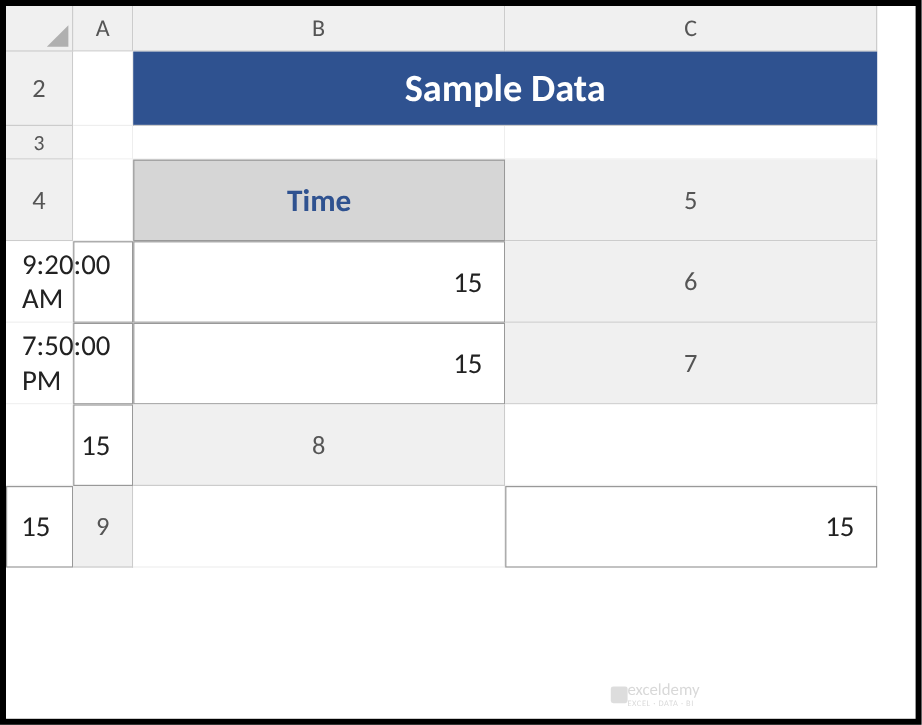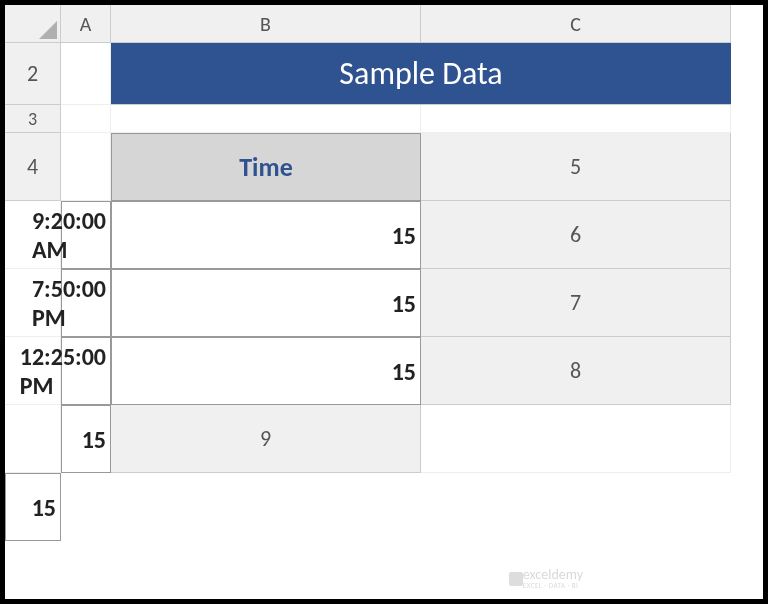--- a/index.html
+++ b/index.html
@@ -67,43 +67,42 @@
       background: #fff;
     }
     .title-banner {
       grid-column: 3 / 5;
       background: #2f5290;
       display: flex;
       align-items: center;
       justify-content: center;
       color: #fff;
       font-size: 32px;
-      font-weight: normal;
+      font-weight: bold;
       border-bottom: 1px solid #ccc;
     }
     .table-header {
       background: #d6d6d6;
       border: 1px solid #999;
       display: flex;
       align-items: center;
       justify-content: center;
       color: #2f5290;
       font-size: 26px;
       font-weight: bold;
     }
     .data-cell {
       border: 1px solid #999;
       display: flex;
       align-items: center;
       justify-content: flex-end;
-      padding-right: 4px;
+      padding-right: 18px;
       font-size: 24px;
       color: #222;
       background: #fff;
-      font-weight: bold;
     }
     .watermark {
       position: absolute;
       bottom: 10px;
       right: 180px;
       opacity: 0.28;
       font-size: 14px;
       color: #777;
       display: flex;
       align-items: center;
@@ -154,21 +153,20 @@
   <div class="data-cell">9:20:00 AM</div>
   <div class="data-cell">15</div>
 
   <div class="row-header">6</div>
   <div class="cell"></div>
   <div class="data-cell">7:50:00 PM</div>
   <div class="data-cell">15</div>
 
   <div class="row-header">7</div>
   <div class="cell"></div>
-  <div class="data-cell">12:25:00 PM</div>
   <div class="data-cell">15</div>
 
   <div class="row-header">8</div>
   <div class="cell"></div>
   <div class="data-cell">15</div>
 
   <div class="row-header">9</div>
   <div class="cell"></div>
   <div class="data-cell">15</div>
 </div>

